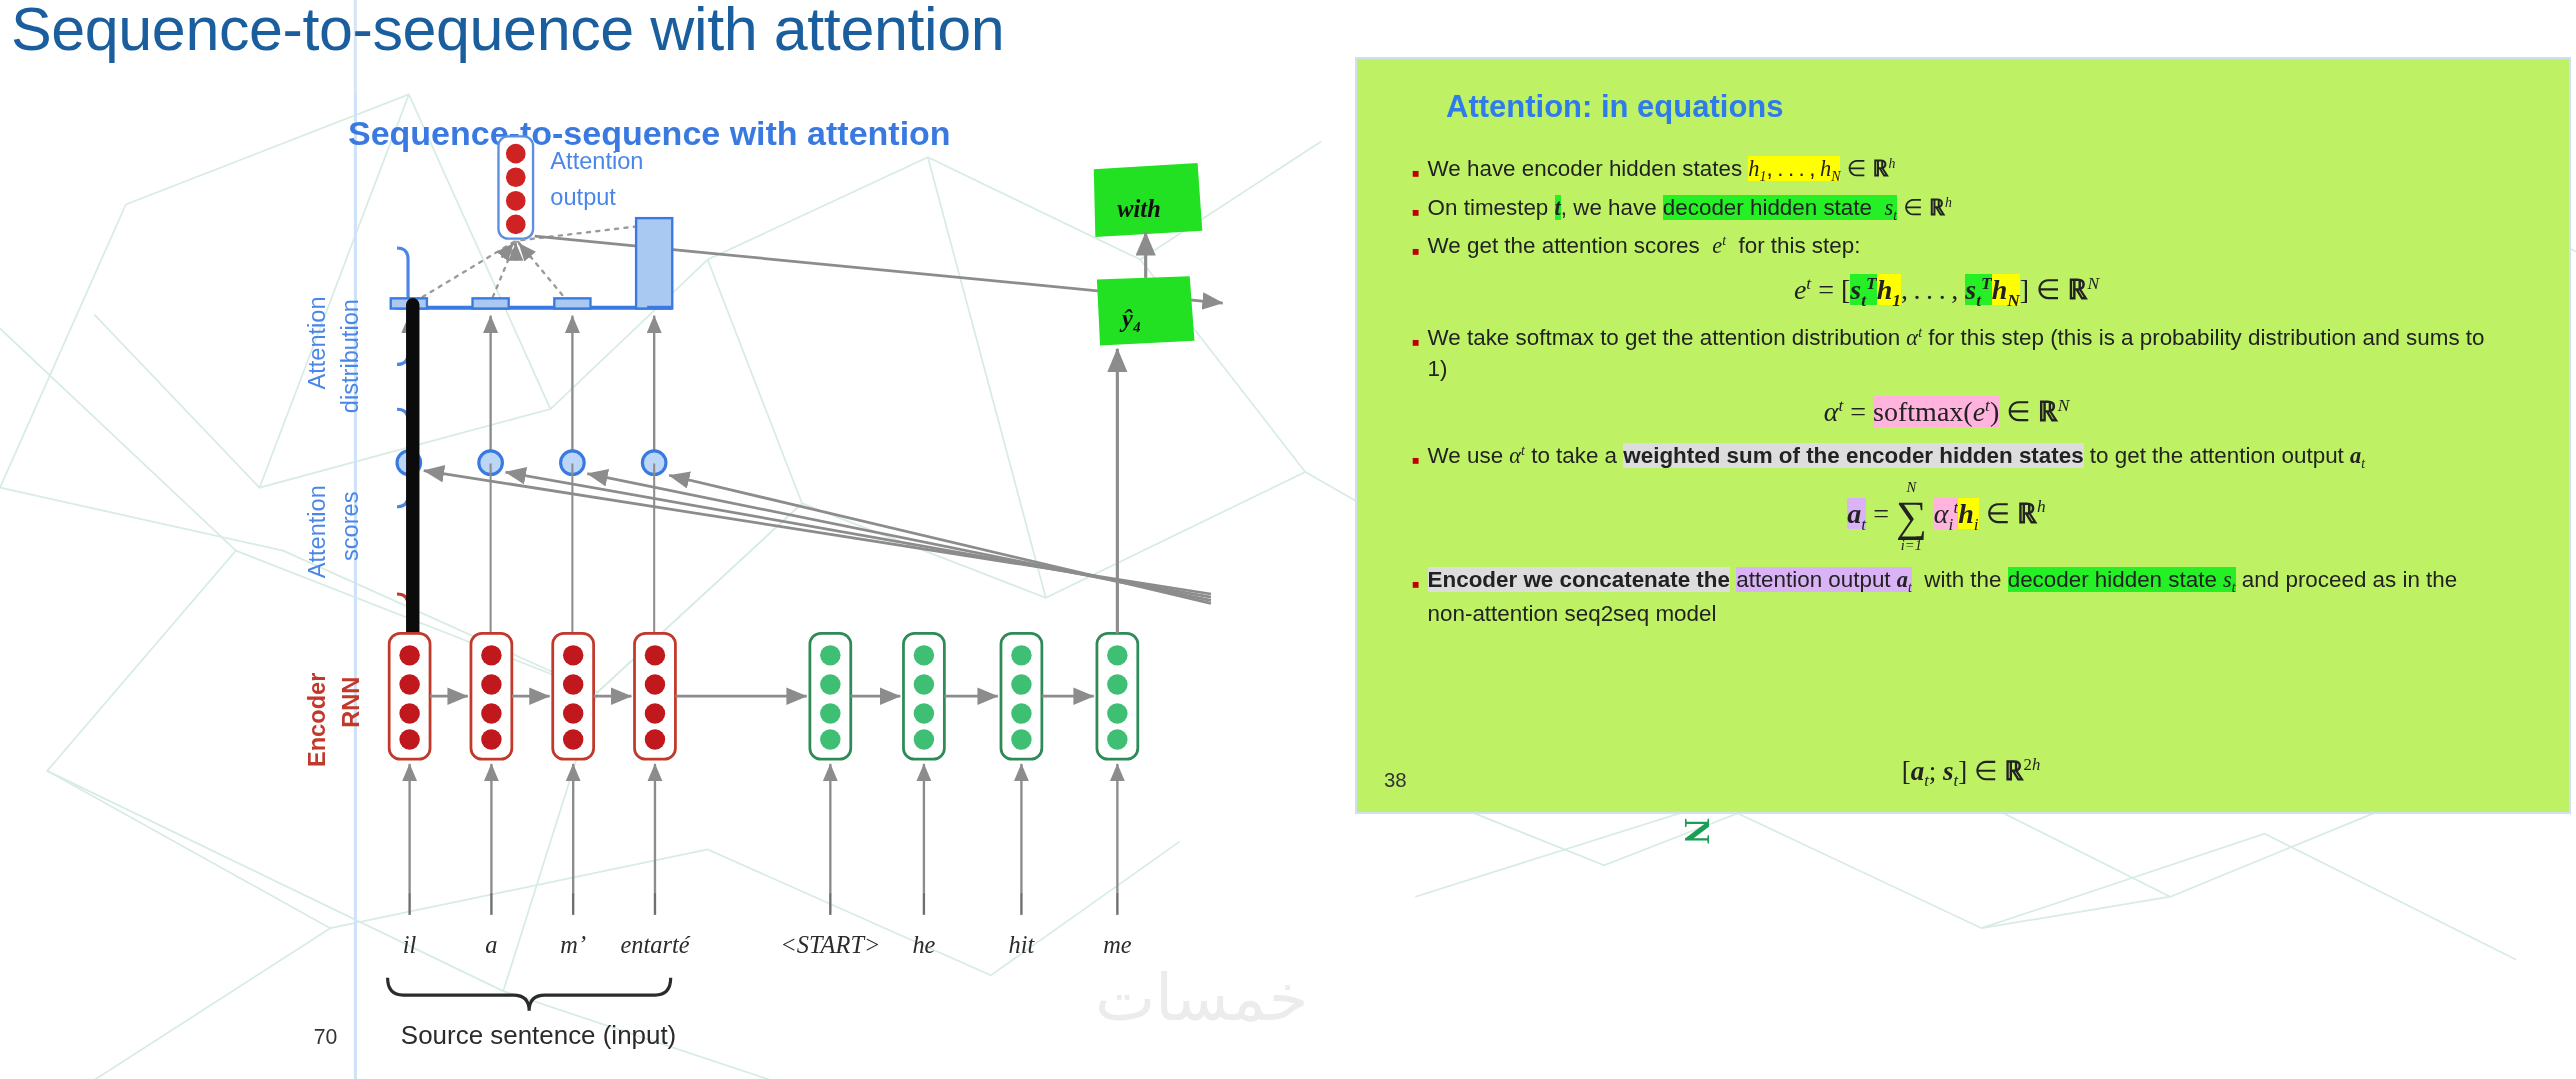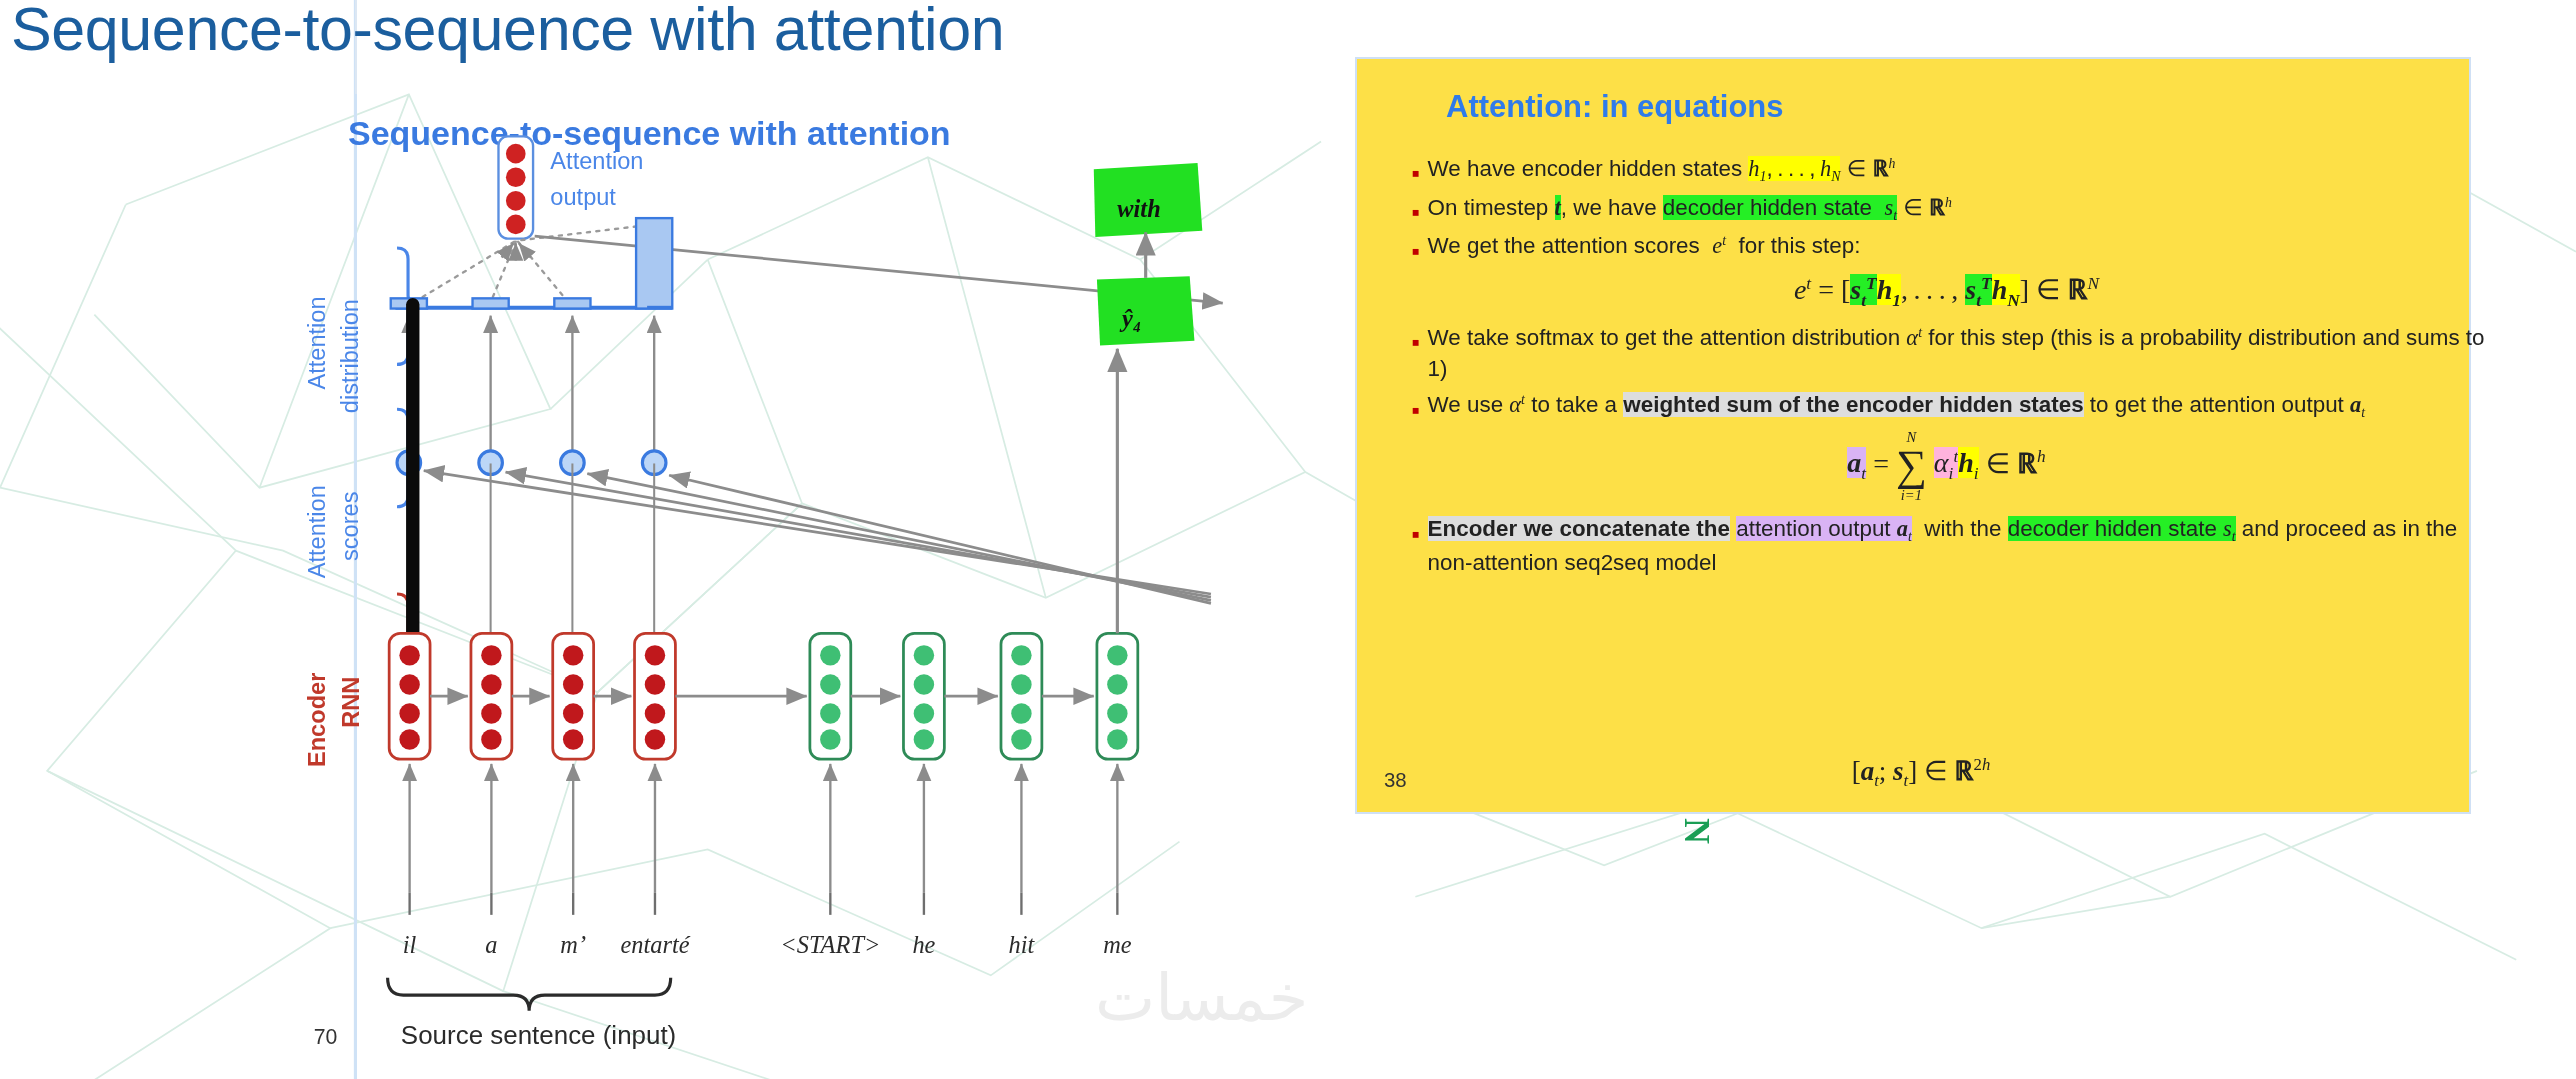--- a/index.html
+++ b/index.html
@@ -44,22 +44,22 @@
   
   #stray-n{
     position:absolute;left:1684px;top:810px;z-index:5;
     color:#1a9e55;font-size:36px;font-weight:bold;
     font-family:"Liberation Serif",serif;
     transform:rotate(90deg);transform-origin:center;
   }
 
   
   #eq-panel{
-    position:absolute;left:1355px;top:57px;width:1116px;height:757px;z-index:6;
-    background:#fde047;border:2.4px solid #cfe0f5;box-sizing:border-box;
+    position:absolute;left:1355px;top:57px;width:1216px;height:757px;z-index:6;
+    background:#bef264;border:2.4px solid #cfe0f5;box-sizing:border-box;
     padding:0;
   }
   #eq-title{
     position:absolute;left:89px;top:30px;font-size:31px;font-weight:bold;color:#2f7bea;
     white-space:nowrap;
   }
   .eq-bullets{position:absolute;left:47px;top:94px;width:1085px;}
   .eq-row{display:flex;align-items:flex-start;margin-bottom:4.7px;}
   .eq-bullet{
     flex:0 0 auto;width:23.6px;color:#c00000;font-size:23.6px;line-height:1.0;
@@ -382,20 +382,25 @@
     </div>
 
     <div class="eq-row">
       <div class="eq-bullet">▪</div>
       <div class="eq-text">
         We take softmax to get the attention distribution <span class="mi">α</span><sup class="s mi">t</sup> for this step (this is a
         probability distribution and sums to 1)
       </div>
     </div>
 
+    <div class="eq-display">
+      <span class="mi">α</span><sup class="s mi">t</sup> =
+      <span class="hp"><span class="mr">softmax(</span><span class="mi">e</span><sup class="s mi">t</sup><span class="mr">)</span></span>
+      <span class="mr">∈</span> <span class="bb">ℝ</span><sup class="s mi">N</sup>
+    </div>
 
     <div class="eq-row">
       <div class="eq-bullet">▪</div>
       <div class="eq-text">
         We use <span class="mi">α</span><sup class="s mi">t</sup> to take a <span class="hgray">weighted sum of the encoder hidden states</span> to get the
         attention output <span class="mb">a</span><sub class="s mi">t</sub>
       </div>
     </div>
 
     <div class="eq-display">

